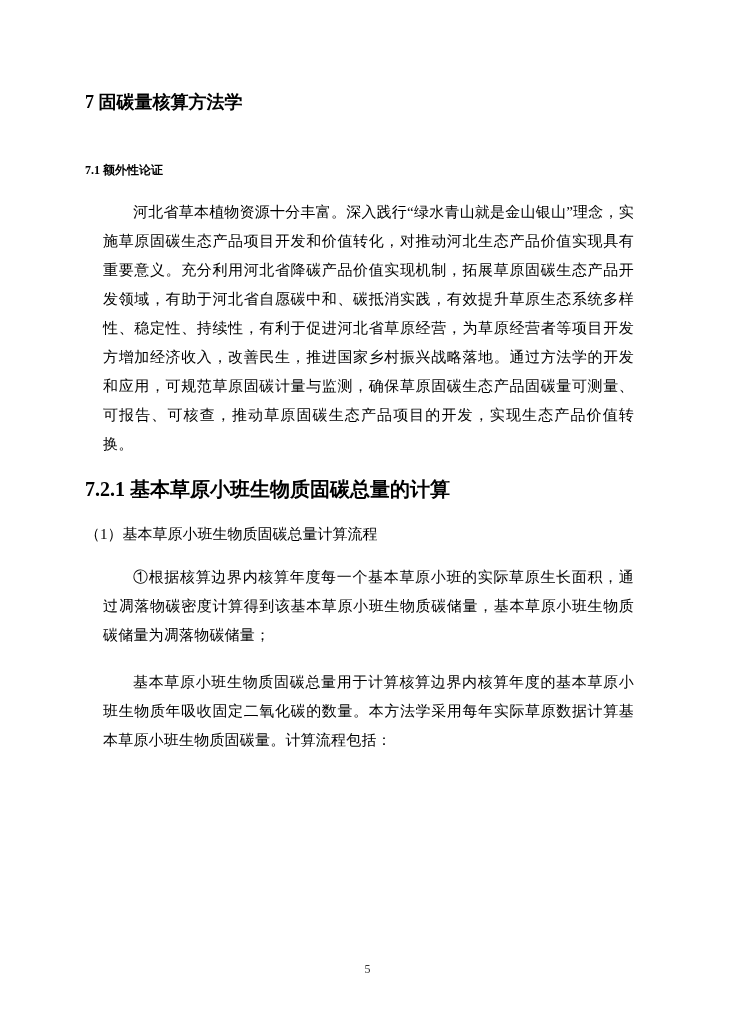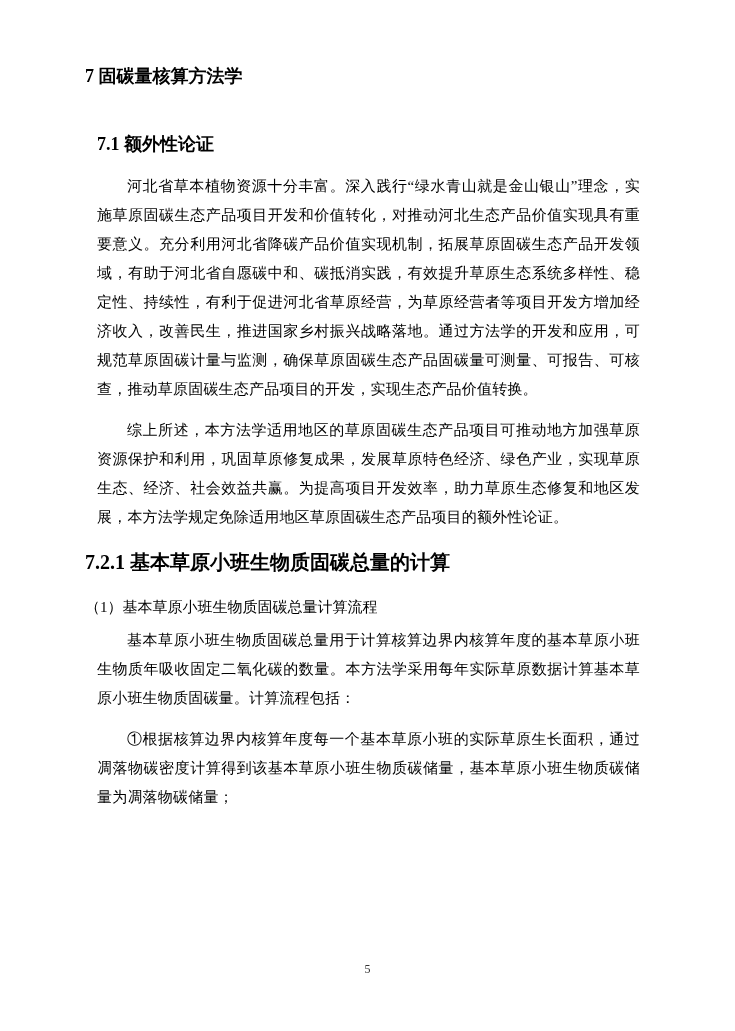--- a/index.html
+++ b/index.html
@@ -6,37 +6,37 @@
     margin: 0;
     padding: 0;
     background: #ffffff;
   }
   .page {
     position: relative;
     width: 735px;
     height: 1031px;
     background: #ffffff;
     box-sizing: border-box;
-    padding: 64px 83px 0 85px;
+    padding: 90px 83px 0 85px;
     font-family: "Liberation Serif", "DejaVu Serif", serif;
     color: #000000;
     overflow: hidden;
     border-radius: 6px;
   }
   .h-chapter {
     font-size: 18px;
     line-height: 24px;
     font-weight: bold;
     margin: 0;
   }
   .h-section {
-    font-size: 18px;
+    font-size: 12px;
     line-height: 24px;
     font-weight: bold;
-    margin: 44px 0 0 12px;
+    margin: 44px 0 0 0;
   }
   .h-section-2 {
     font-size: 17px;
     line-height: 24px;
     font-weight: bold;
     margin: 14px 0 0 0;
   }
   .h-subsection {
     font-size: 20px;
     line-height: 24px;
@@ -47,21 +47,21 @@
     font-size: 15px;
     line-height: 22px;
     font-weight: normal;
     margin: 22px 0 0 0;
   }
   .para {
     font-size: 15px;
     line-height: 29px;
     text-align: justify;
     text-indent: 2em;
-    margin: 12px;
+    margin: 18px;
     letter-spacing: 0.2px;
   }
   .para.first {
     margin-top: 16px;
   }
   .para.second {
     margin-top: 6px;
   }
   .para.after-h {
     margin-top: 18px;
@@ -79,19 +79,18 @@
     color: #333333;
   }
 </style>
 </head>
 <body>
 
 <div class="page">
   <h1 class="h-chapter">7 固碳量核算方法学</h1>
   <h2 class="h-section">7.1 额外性论证</h2>
   <p class="para first">河北省草本植物资源十分丰富。深入践行“绿水青山就是金山银山”理念，实施草原固碳生态产品项目开发和价值转化，对推动河北生态产品价值实现具有重要意义。充分利用河北省降碳产品价值实现机制，拓展草原固碳生态产品开发领域，有助于河北省自愿碳中和、碳抵消实践，有效提升草原生态系统多样性、稳定性、持续性，有利于促进河北省草原经营，为草原经营者等项目开发方增加经济收入，改善民生，推进国家乡村振兴战略落地。通过方法学的开发和应用，可规范草原固碳计量与监测，确保草原固碳生态产品固碳量可测量、可报告、可核查，推动草原固碳生态产品项目的开发，实现生态产品价值转换。</p>
-  <p class="para second">综上所述，本方法学适用地区的草原固碳生态产品项目可推动地方加强草原资源保护和利用，巩固草原修复成果，发展草原特色经济、绿色产业，实现草原生态、经济、社会效益共赢。为提高项目开发效率，助力草原生态修复和地区发展，本方法学规定免除适用地区草原固碳生态产品项目的额外性论证。</p>
   <h3 class="h-subsection">7.2.1 基本草原小班生物质固碳总量的计算</h3>
   <h4 class="h-item">（1）基本草原小班生物质固碳总量计算流程</h4>
+  <p class="para">①根据核算边界内核算年度每一个基本草原小班的实际草原生长面积，通过凋落物碳密度计算得到该基本草原小班生物质碳储量，基本草原小班生物质碳储量为凋落物碳储量；</p>
   <p class="para flow">基本草原小班生物质固碳总量用于计算核算边界内核算年度的基本草原小班生物质年吸收固定二氧化碳的数量。本方法学采用每年实际草原数据计算基本草原小班生物质固碳量。计算流程包括：</p>
-  <p class="para">①根据核算边界内核算年度每一个基本草原小班的实际草原生长面积，通过凋落物碳密度计算得到该基本草原小班生物质碳储量，基本草原小班生物质碳储量为凋落物碳储量；</p>
   <div class="page-number">5</div>
 </div>
 
 </body></html>

